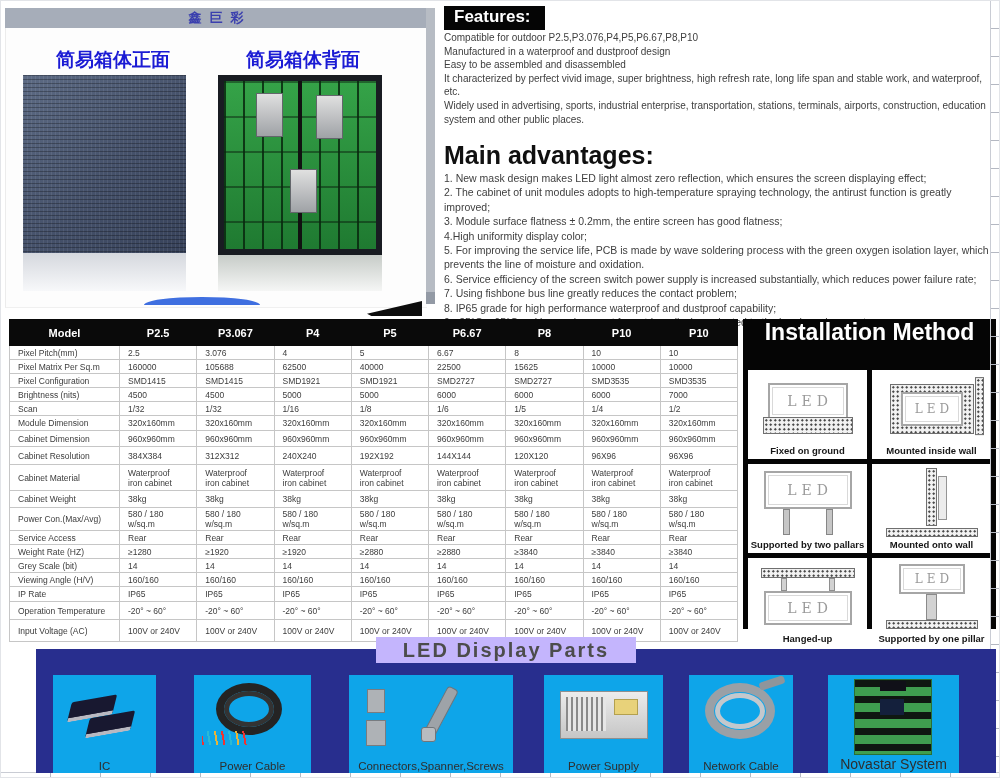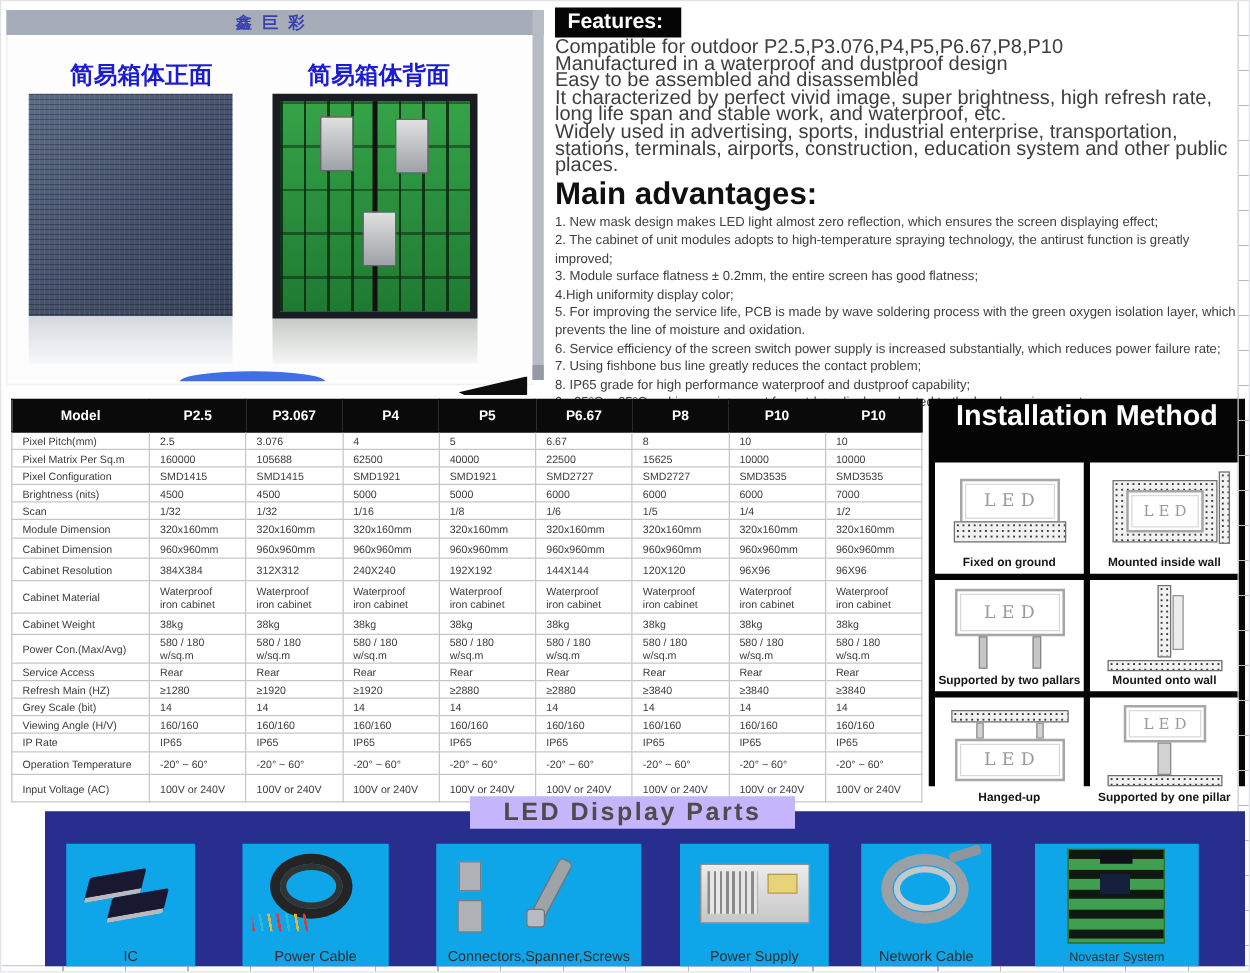--- a/index.html
+++ b/index.html
@@ -36,21 +36,21 @@
   .blue-pill{position:absolute;left:143px;top:296px;width:116px;height:8px;background:#3f6fe0;
     border-radius:50% 50% 0 0 / 100% 100% 0 0;}
   .dark-wedge{position:absolute;left:366px;top:300px;width:55px;height:15px;background:#0d0d0d;
     clip-path:polygon(0 85%,100% 0,100% 100%,8% 100%);}
   .gray-strip{position:absolute;left:425px;top:7px;width:9px;height:296px;background:#b7bcc4;}
   .gray-strip::after{content:"";position:absolute;left:0;right:0;bottom:0;height:12px;background:#939aa5;}
 
   
   .features-title{position:absolute;left:443px;top:5px;background:#050505;color:#fff;
     font-weight:bold;font-size:17px;padding:1px 14px 3px 10px;}
-  .features-list{position:absolute;left:443px;top:30px;width:547px;font-size:16px;
+  .features-list{position:absolute;left:443px;top:30px;width:547px;font-size:10px;
     line-height:13.6px;color:#3e3e3e;}
   .adv-title{position:absolute;left:443px;top:140px;font-weight:bold;font-size:25px;color:#101010;}
   .adv-list{position:absolute;left:443px;top:170px;width:550px;font-size:10.5px;
     line-height:14.4px;color:#3e3e3e;}
 
   
   .spec-wrap{position:absolute;left:8px;top:318px;width:729px;}
   table.spec{width:100%;border-collapse:collapse;table-layout:fixed;}
   table.spec th{background:#0a0a0a;color:#fff;font-weight:bold;font-size:11px;height:23px;
     text-align:center;border:1px solid #0a0a0a;}
@@ -99,21 +99,21 @@
   
   .parts-band{position:absolute;left:35px;top:648px;width:960px;height:124px;background:#282e8e;z-index:1;}
   .parts-title-bar{position:absolute;left:375px;top:636px;width:260px;height:26px;background:#c4b5fd;
     color:#4c4c4c;font-weight:bold;font-size:20px;display:flex;align-items:center;
     justify-content:center;letter-spacing:2px;z-index:3;}
   .part-card{position:absolute;top:674px;height:98px;background:#0ea5e9;z-index:2;display:flex;
     flex-direction:column;align-items:center;justify-content:flex-end;padding-bottom:1px;box-sizing:border-box;}
   .pc-0{left:52px;width:103px;} .pc-1{left:193px;width:117px;} .pc-2{left:348px;width:164px;}
   .pc-3{left:543px;width:119px;} .pc-4{left:688px;width:104px;} .pc-5{left:827px;width:131px;}
   .part-label{font-size:11.5px;color:#2e2e2e;white-space:nowrap;}
-  .pc-5 .part-label{font-size:10px;}
+  .pc-5 .part-label{font-size:14px;}
   .part-art{flex:1;width:100%;position:relative;}
   .part-art i{display:none;position:absolute;}
 
   .art-ic i{display:block;background:#181830;border-radius:2px;}
   .art-ic i.a{left:16px;top:24px;width:46px;height:15px;transform:rotate(-10deg) skewX(-24deg);
     border-bottom:4px solid #b9b9c2;}
   .art-ic i.b{left:34px;top:40px;width:46px;height:15px;transform:rotate(-10deg) skewX(-24deg);
     border-bottom:4px solid #b9b9c2;}
 
   .art-power-cable i.a{display:block;left:22px;top:8px;width:66px;height:52px;border:8px solid #242424;
@@ -347,21 +347,21 @@
             <td>Rear</td>
             <td>Rear</td>
             <td>Rear</td>
             <td>Rear</td>
             <td>Rear</td>
             <td>Rear</td>
             <td>Rear</td>
             <td>Rear</td>
           </tr>
           <tr style="height: 14px;">
-            <td class="row-label">Refresh Main (HZ)</td>
+            <td class="row-label">Weight Rate (HZ)</td>
             <td>≥1280</td>
             <td>≥1920</td>
             <td>≥1920</td>
             <td>≥2880</td>
             <td>≥2880</td>
             <td>≥3840</td>
             <td>≥3840</td>
             <td>≥3840</td>
           </tr>
           <tr style="height: 14px;">

